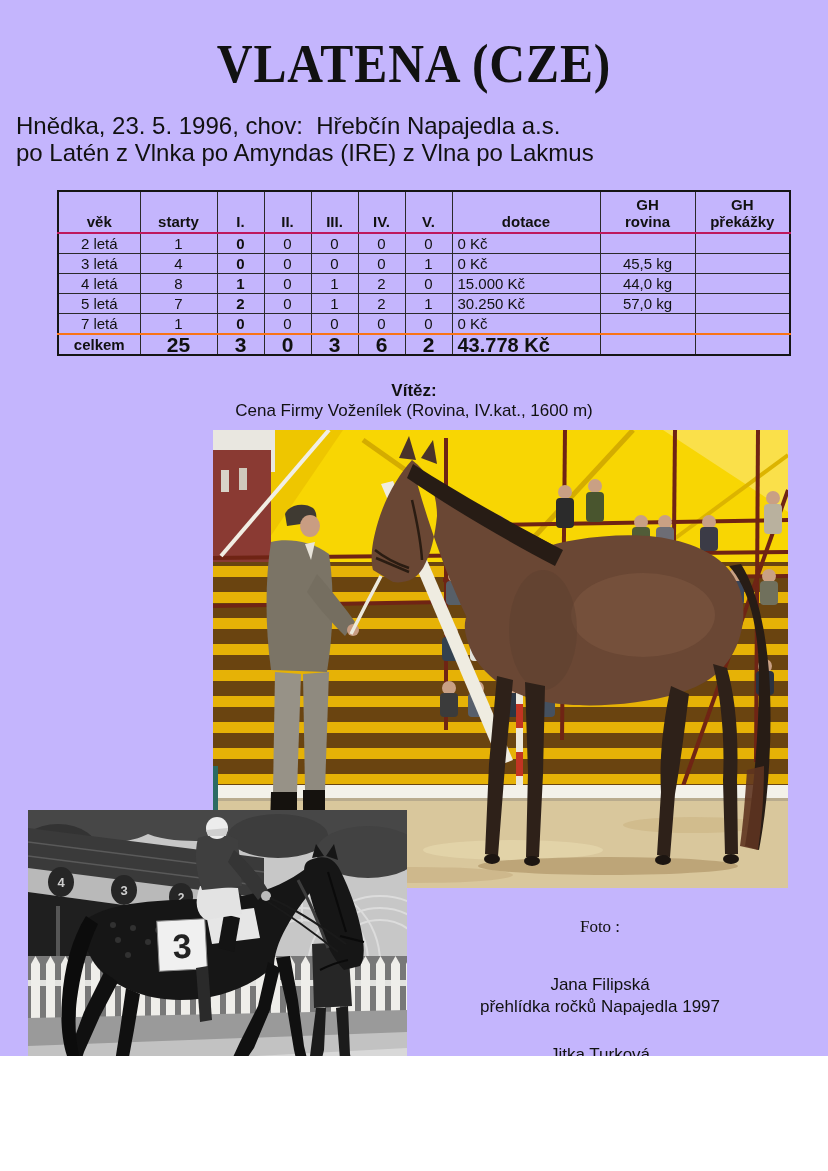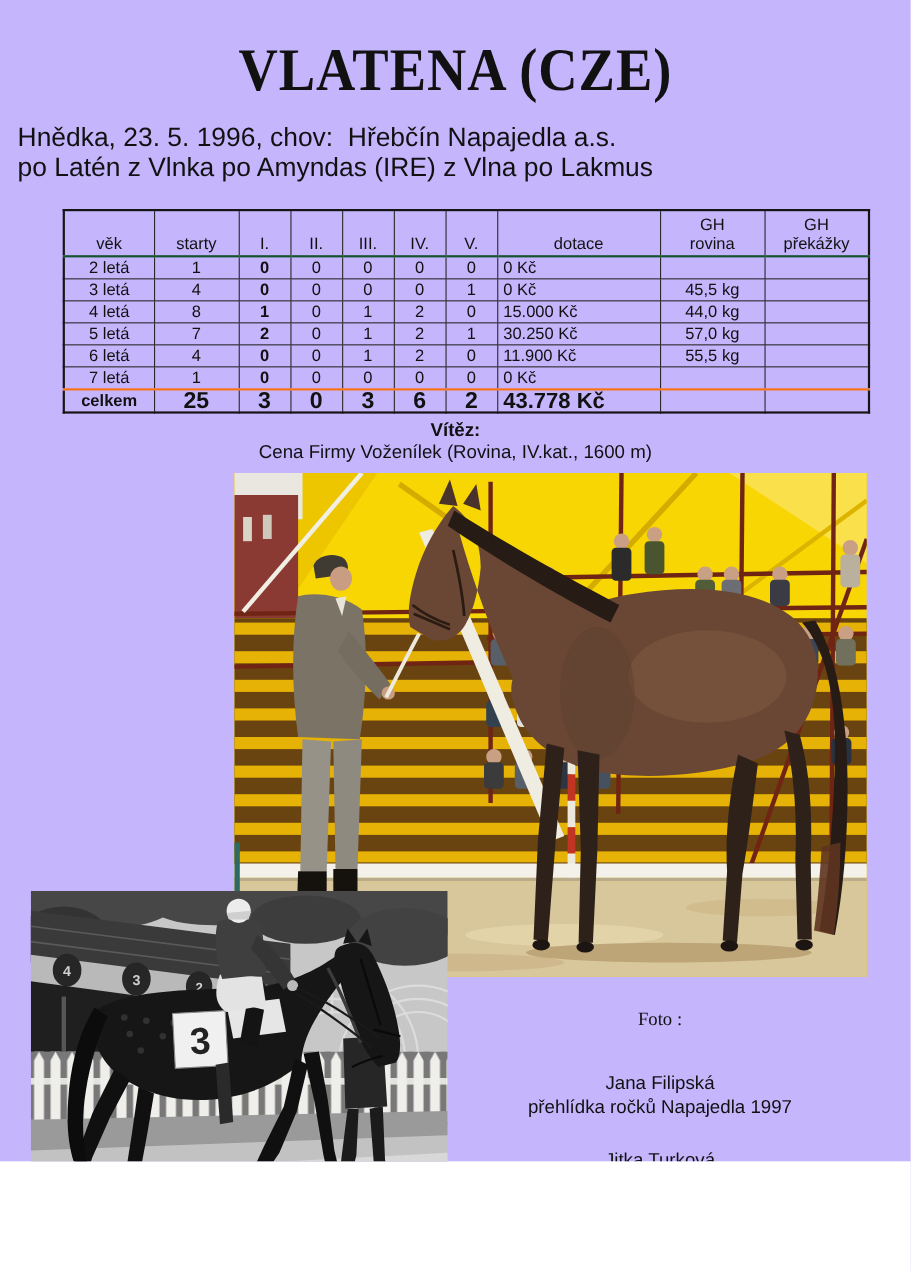--- a/index.html
+++ b/index.html
@@ -8,21 +8,21 @@
   .title{position:absolute;top:32px;left:0;width:100%;text-align:center;
          font-family:"Liberation Serif","DejaVu Serif",serif;font-weight:bold;font-size:55px;
          letter-spacing:1px;transform:scaleX(.9);transform-origin:center;}
   .sub{position:absolute;left:16px;width:100%;text-align:left;font-size:24px;line-height:27px;white-space:pre-wrap;}
   .sub1{top:112px;}
   .sub2{top:139px;}
   table.stats{position:absolute;left:57px;top:190px;border-collapse:collapse;table-layout:fixed;
         font-size:15px;border:2px solid #151515;}
   table.stats th,table.stats td{border:1px solid #2a2a2a;padding:0 5px;text-align:center;
         overflow:hidden;white-space:nowrap;}
-  table.stats thead th{border-bottom:2px solid #14532d;font-weight:normal;vertical-align:bottom;
+  table.stats thead th{border-bottom:2px solid #be185d;font-weight:bold;vertical-align:bottom;
         height:38px;padding-bottom:2px;line-height:17px;}
   table.stats tbody td{height:19px;line-height:18px;}
   table.stats tbody td:nth-child(3){font-weight:bold;}
   table.stats td.num{text-align:left;padding-right:9px;}
   tr.total td{border-top:2px solid #f97316;font-weight:bold;font-size:21px;height:26px;line-height:24px;}
   tr.total td:first-child{font-size:15px;}
   tr.total td.num{font-size:20px;}
   .winner-label{position:absolute;top:381px;left:0;width:100%;text-align:center;font-size:17px;font-weight:bold;}
   .winner-race{position:absolute;top:401px;left:0;width:100%;text-align:center;font-size:17px;}
   .photo-main{position:absolute;left:213px;top:430px;width:575px;height:458px;}
@@ -142,32 +142,20 @@
           <td>2</td>
           <td>0</td>
           <td>1</td>
           <td>2</td>
           <td>1</td>
           <td class="num">30.250 Kč</td>
           <td>57,0 kg</td>
           <td></td>
       </tr>
       <tr>
-        <td>6 letá</td>
-          <td>4</td>
-          <td>0</td>
-          <td>0</td>
-          <td>1</td>
-          <td>2</td>
-          <td>0</td>
-          <td class="num">11.900 Kč</td>
-          <td>55,5 kg</td>
-          <td></td>
-      </tr>
-      <tr>
         <td>7 letá</td>
           <td>1</td>
           <td>0</td>
           <td>0</td>
           <td>0</td>
           <td>0</td>
           <td>0</td>
           <td class="num">0 Kč</td>
           <td></td>
           <td></td>

